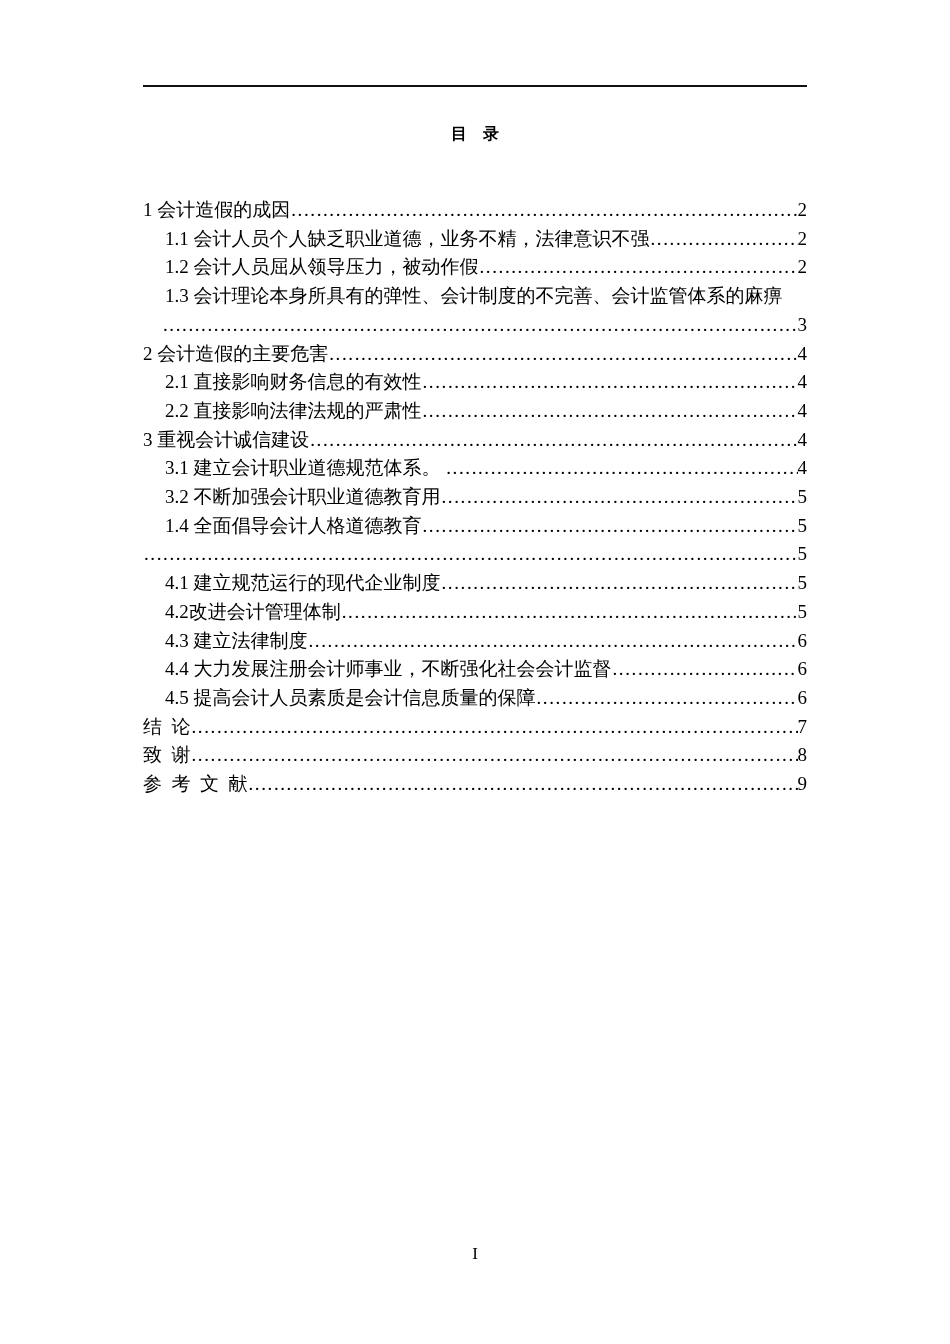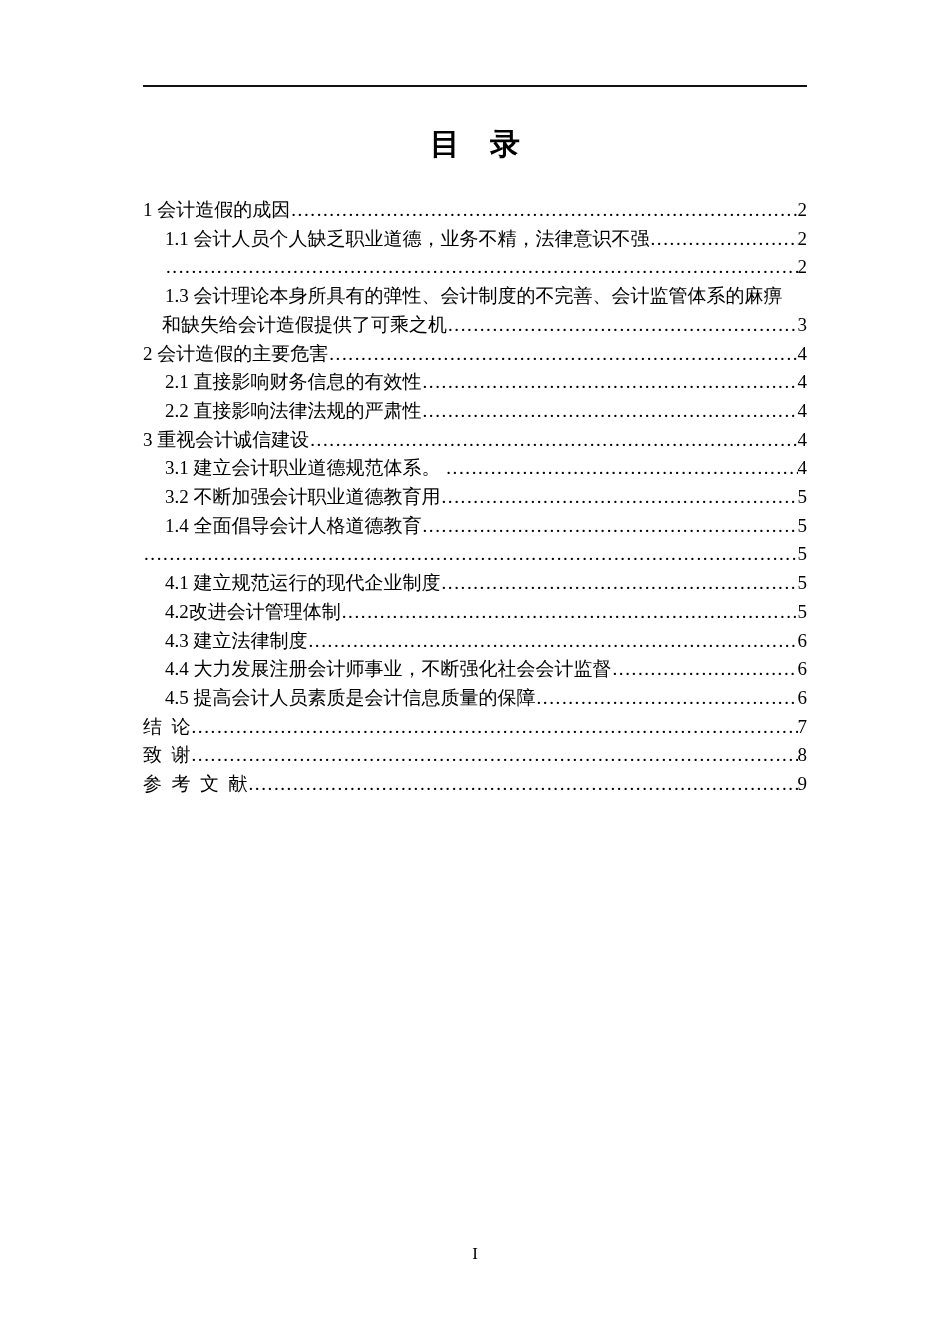--- a/index.html
+++ b/index.html
@@ -23,21 +23,21 @@
     width: 664px;
     height: 0;
     border-top: 2.2px solid #111111;
   }
   .doc-title {
     position: absolute;
     left: 143px;
     top: 124px;
     width: 664px;
     text-align: center;
-    font-size: 30px;
+    font-size: 16px;
     font-weight: bold;
     white-space: pre;
   }
   .toc {
     position: absolute;
     left: 143px;
     top: 196px;
     width: 664px;
     font-size: 19px;
     line-height: 28.7px;
@@ -90,32 +90,32 @@
       <span class="pg">2</span>
     </div>
 
     <div class="row l2">
       <span class="txt">1.1 会计人员个人缺乏职业道德，业务不精，法律意识不强</span>
       <span class="dots">............................................................................................................................................................................................................................................................................................................</span>
       <span class="pg">2</span>
     </div>
 
     <div class="row l2">
+      <span class="txt">1.2 会计人员屈从领导压力，被动作假</span>
       <span class="dots">............................................................................................................................................................................................................................................................................................................</span>
       <span class="pg">2</span>
     </div>
 
     <div class="row l2 nolead">
       <span class="txt">1.3 会计理论本身所具有的弹性、会计制度的不完善、会计监管体系的麻痹</span>
       <span class="dots">............................................................................................................................................................................................................................................................................................................</span>
       <span class="pg"></span>
     </div>
 
     <div class="row l2 cont">
-      <span class="txt">和缺失给会计造假提供了可乘之机</span>
       <span class="dots">............................................................................................................................................................................................................................................................................................................</span>
       <span class="pg">3</span>
     </div>
 
     <div class="row l1">
       <span class="txt">2 会计造假的主要危害</span>
       <span class="dots">............................................................................................................................................................................................................................................................................................................</span>
       <span class="pg">4</span>
     </div>
 

